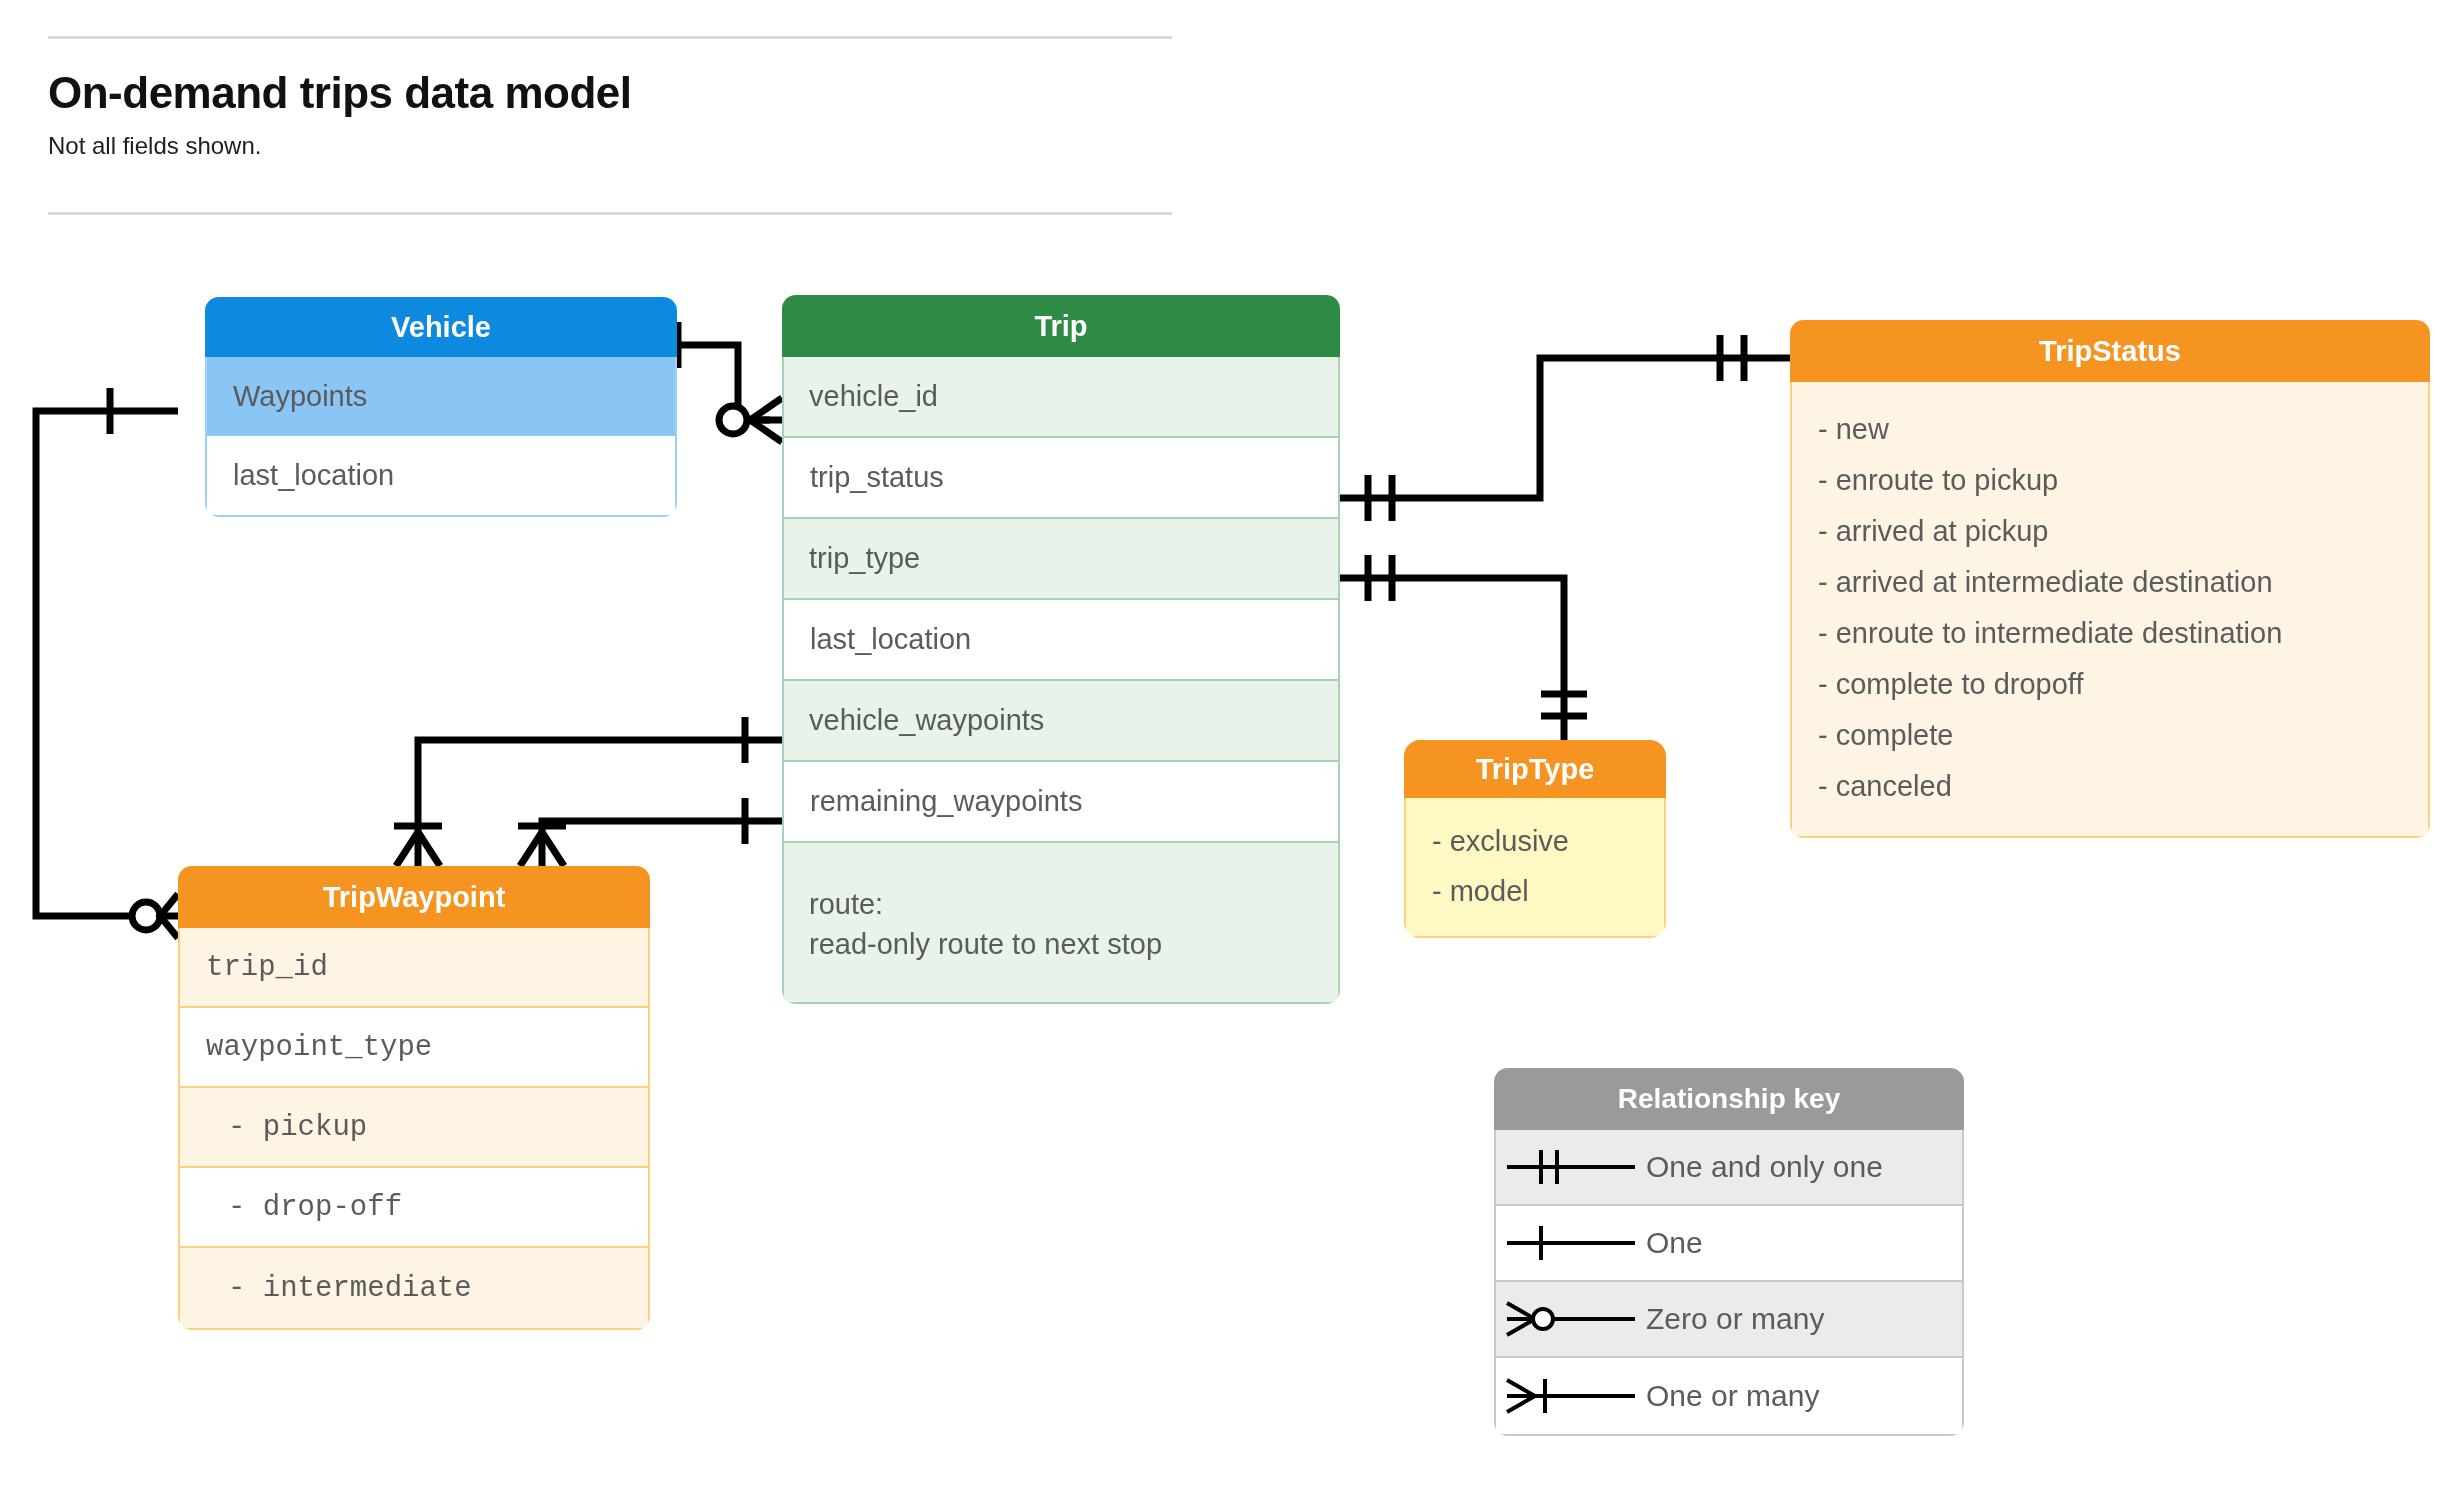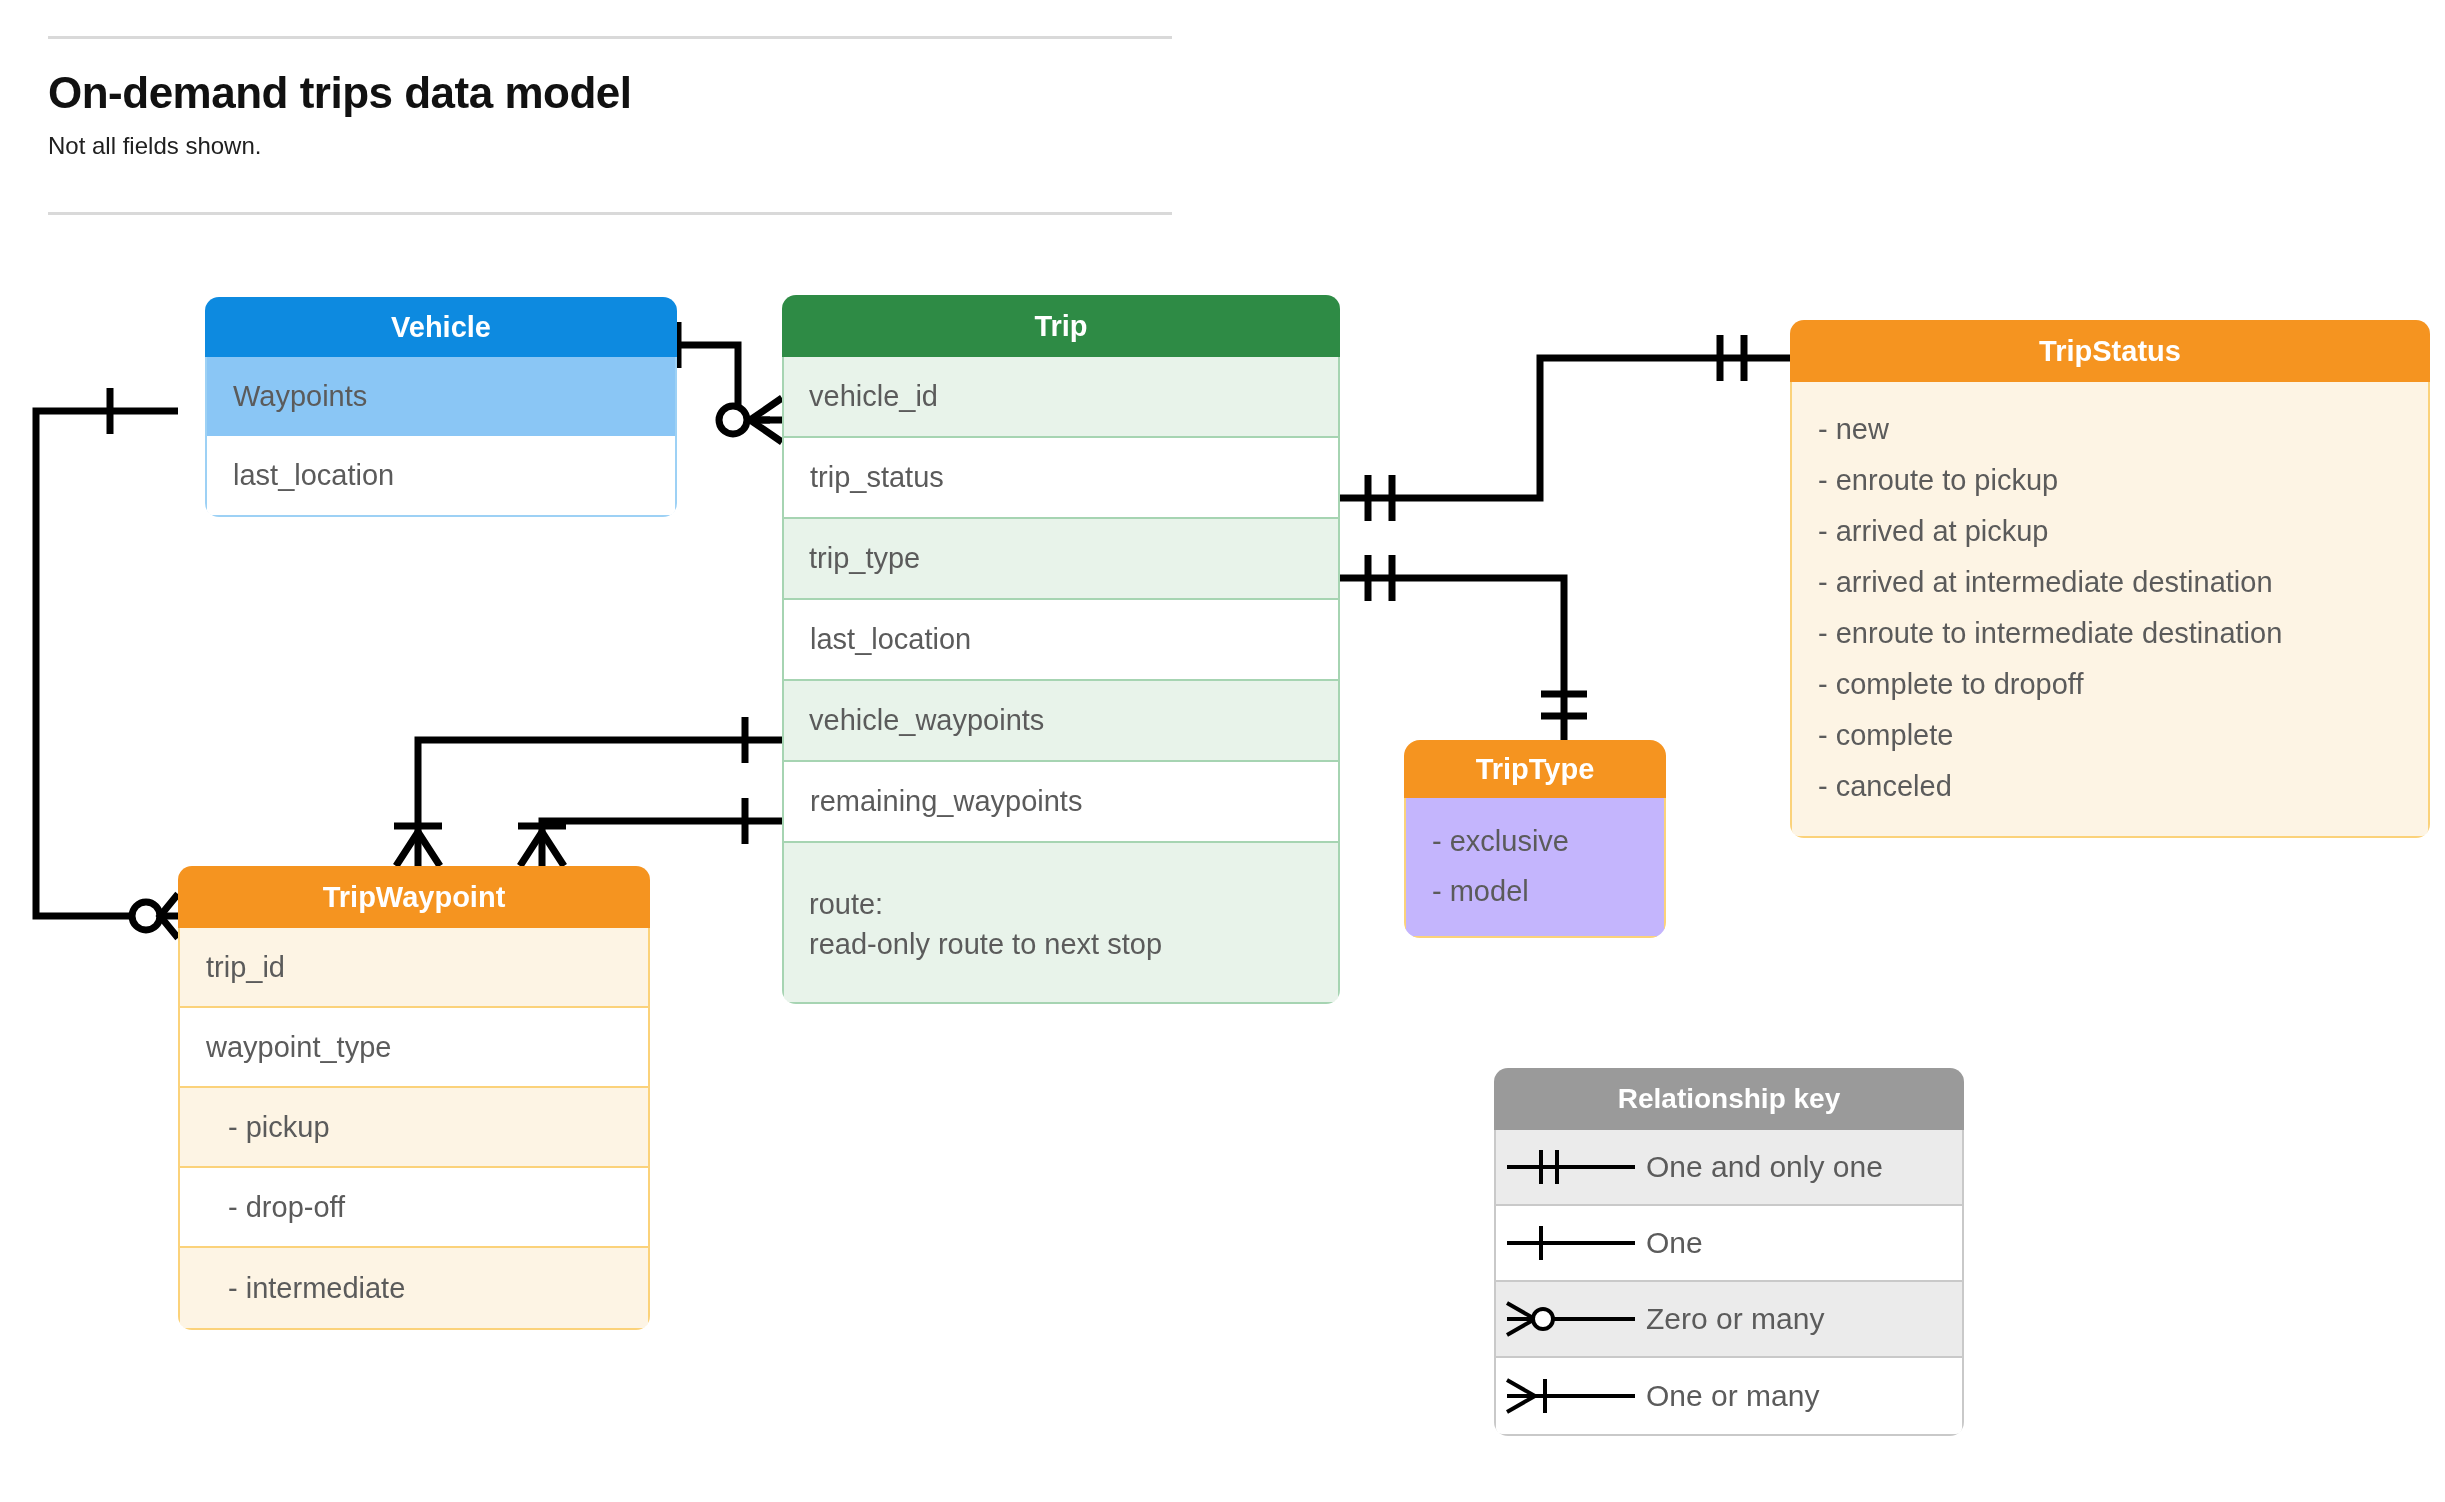--- a/index.html
+++ b/index.html
@@ -58,31 +58,31 @@
     padding:22px 0 24px 0;
   }
   #entity-tripstatus .enum-line{
     font-size:29px;color:#5b5b5b;padding:0 0 0 26px;height:51px;display:flex;align-items:center;
   }
 
   
   #entity-triptype{left:1404px;top:740px;width:262px;border-radius:16px;}
   #entity-triptype .ent-head{height:58px;background:#f59420;}
   #entity-triptype .body{
-    background:#c4b5fd;border:2px solid #fbd27a;border-top:none;border-radius:0 0 8px 8px;
+    background:#fef9c3;border:2px solid #fbd27a;border-top:none;border-radius:0 0 8px 8px;
     padding:18px 0 20px 0;
   }
   #entity-triptype .enum-line{
     font-size:29px;color:#5b5b5b;padding:0 0 0 26px;height:50px;display:flex;align-items:center;
   }
 
   
   #entity-tripwaypoint{left:178px;top:866px;width:472px;}
   #entity-tripwaypoint .ent-head{height:62px;background:#f59420;}
-  #entity-tripwaypoint .body{border:2px solid #fbd27a;border-top:none;border-radius:0 0 8px 8px;}
+  #entity-tripwaypoint .body{border:2px solid #fbd27a;border-top:none;border-radius:0 0 8px 8px;font-family:Liberation Mono, monospace;}
   #entity-tripwaypoint .ent-row{height:80px;border-bottom:2px solid #fbd27a;}
   #entity-tripwaypoint .ent-row:last-child{border-bottom:none;}
   .r-cream-alt{background:#fdf4e4;}
 
   
   #relationship-key{left:1494px;top:1068px;width:470px;}
   #relationship-key .ent-head{height:62px;background:#9a9a9a;font-size:28px;}
   #relationship-key .body{border:2px solid #c9c9c9;border-top:none;border-radius:0 0 8px 8px;}
   .key-row{
     display:flex;align-items:center;height:76px;border-bottom:2px solid #c9c9c9;

